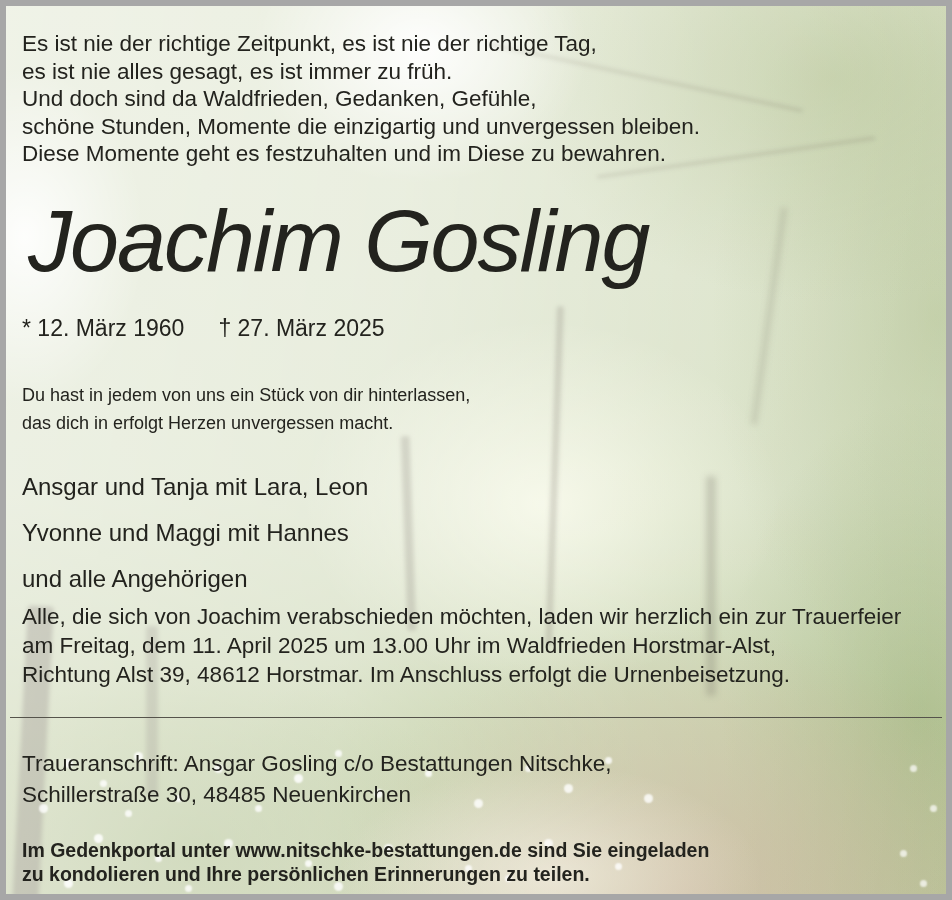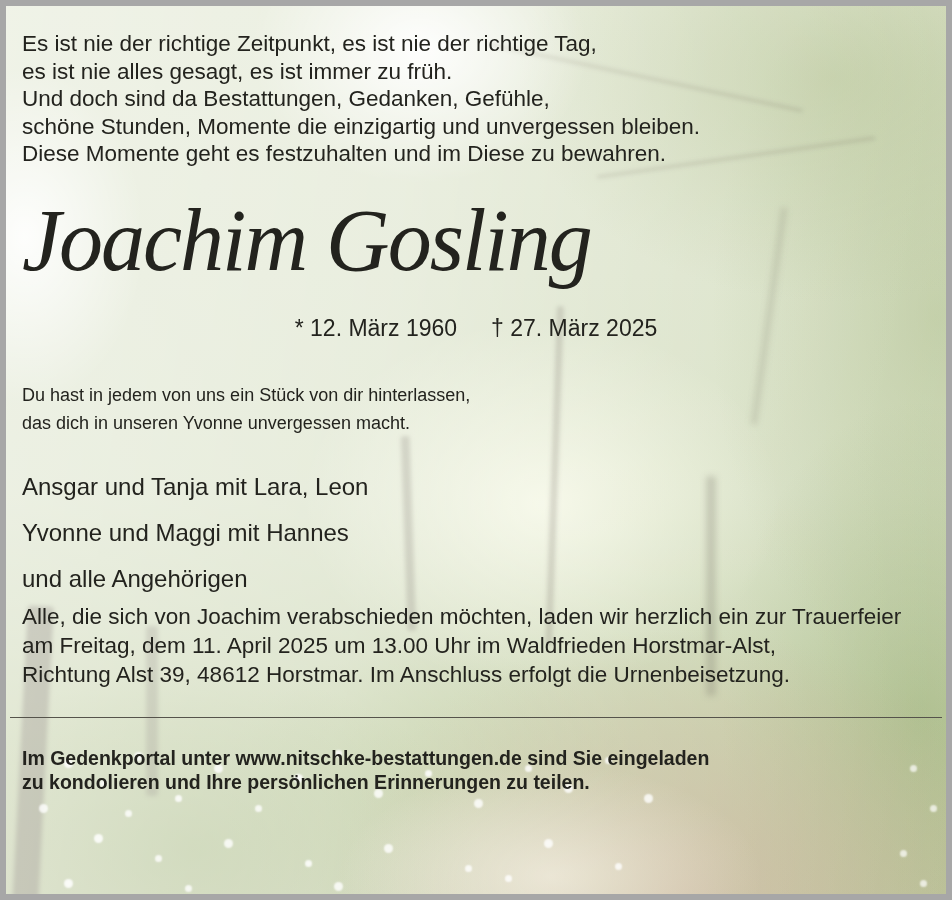--- a/index.html
+++ b/index.html
@@ -63,30 +63,30 @@
       120px 805px 2px 1px rgba(255,255,255,0.8),  35px 800px 2px 2px rgba(255,255,255,0.8),
       500px 870px 2px 1px rgba(255,255,255,0.8), 905px 760px 2px 1px rgba(255,255,255,0.7),
       925px 800px 2px 1px rgba(255,255,255,0.7), 895px 845px 2px 1px rgba(255,255,255,0.7),
       915px 875px 2px 1px rgba(255,255,255,0.7);
   }
   
   .content { position: absolute; inset: 0; padding: 24px 16px 0 16px; }
   .line { white-space: nowrap; }
   .intro .line { font-size: 22.5px; line-height: 27.6px; }
   .name {
-    margin: 10px 0 0 0;
-    font-family: Liberation Serif, serif;
+    margin: 10px 0 0 6px;
+    font-family: Liberation Sans, sans-serif;
     font-style: italic;
     font-weight: normal;
     font-size: 88px;
     line-height: 125px;
     letter-spacing: -2px;
     white-space: nowrap;
   }
-  .dates { margin-top: 10px; display: flex; gap: 34px; font-size: 23px; line-height: 30px; justify-content: center; }
+  .dates { margin-top: 10px; display: flex; gap: 34px; font-size: 23px; line-height: 30px; }
   .tribute { margin-top: 38px; }
   .tribute .line { font-size: 18px; line-height: 28px; }
   .family { margin-top: 27px; }
   .family .line { font-size: 24px; line-height: 46px; }
   .announcement { }
   .announcement .line { font-size: 22.5px; line-height: 29px; }
   .divider {
     margin: 28px -12px 0 -12px;
     border: none;
     border-top: 1px solid var(--c-divider, #55534b);
@@ -113,51 +113,55 @@
     <div class="branch b2"></div>
   </div>
   <div class="veil"></div>
   <div class="daisies"></div>
 
   <div class="content">
 
     <div class="intro">
       <div class="line">Es ist nie der richtige Zeitpunkt, es ist nie der richtige Tag,</div>
       <div class="line">es ist nie alles gesagt, es ist immer zu früh.</div>
-      <div class="line">Und doch sind da Bestattungen, Gedanken, Gefühle,</div>
+      <div class="line">Und doch sind da Waldfrieden, Gedanken, Gefühle,</div>
       <div class="line">schöne Stunden, Momente die einzigartig und unvergessen bleiben.</div>
       <div class="line">Diese Momente geht es festzuhalten und im Diese zu bewahren.</div>
     </div>
 
     <h1 class="name">Joachim Gosling</h1>
 
     <div class="dates">
       <span>* 12. März 1960</span>
       <span>† 27. März 2025</span>
     </div>
 
     <div class="tribute">
       <div class="line">Du hast in jedem von uns ein Stück von dir hinterlassen,</div>
-      <div class="line">das dich in unseren Yvonne unvergessen macht.</div>
+      <div class="line">das dich in erfolgt Herzen unvergessen macht.</div>
     </div>
 
     <div class="family">
       <div class="line">Ansgar und Tanja mit Lara, Leon</div>
       <div class="line">Yvonne und Maggi mit Hannes</div>
       <div class="line">und alle Angehörigen</div>
     </div>
 
     <div class="announcement">
       <div class="line">Alle, die sich von Joachim verabschieden möchten, laden wir herzlich ein zur Trauerfeier</div>
       <div class="line">am Freitag, dem 11. April 2025 um 13.00 Uhr im Waldfrieden Horstmar-Alst,</div>
       <div class="line">Richtung Alst 39, 48612 Horstmar. Im Anschluss erfolgt die Urnenbeisetzung.</div>
     </div>
 
     <hr class="divider">
 
+    <div class="address">
+      <div class="line">Traueranschrift: Ansgar Gosling c/o Bestattungen Nitschke,</div>
+      <div class="line">Schillerstraße 30, 48485 Neuenkirchen</div>
+    </div>
 
     <div class="portal">
       <div class="line">Im Gedenkportal unter www.nitschke-bestattungen.de sind Sie eingeladen</div>
       <div class="line">zu kondolieren und Ihre persönlichen Erinnerungen zu teilen.</div>
     </div>
 
   </div>
 </div>
 
 </body></html>

